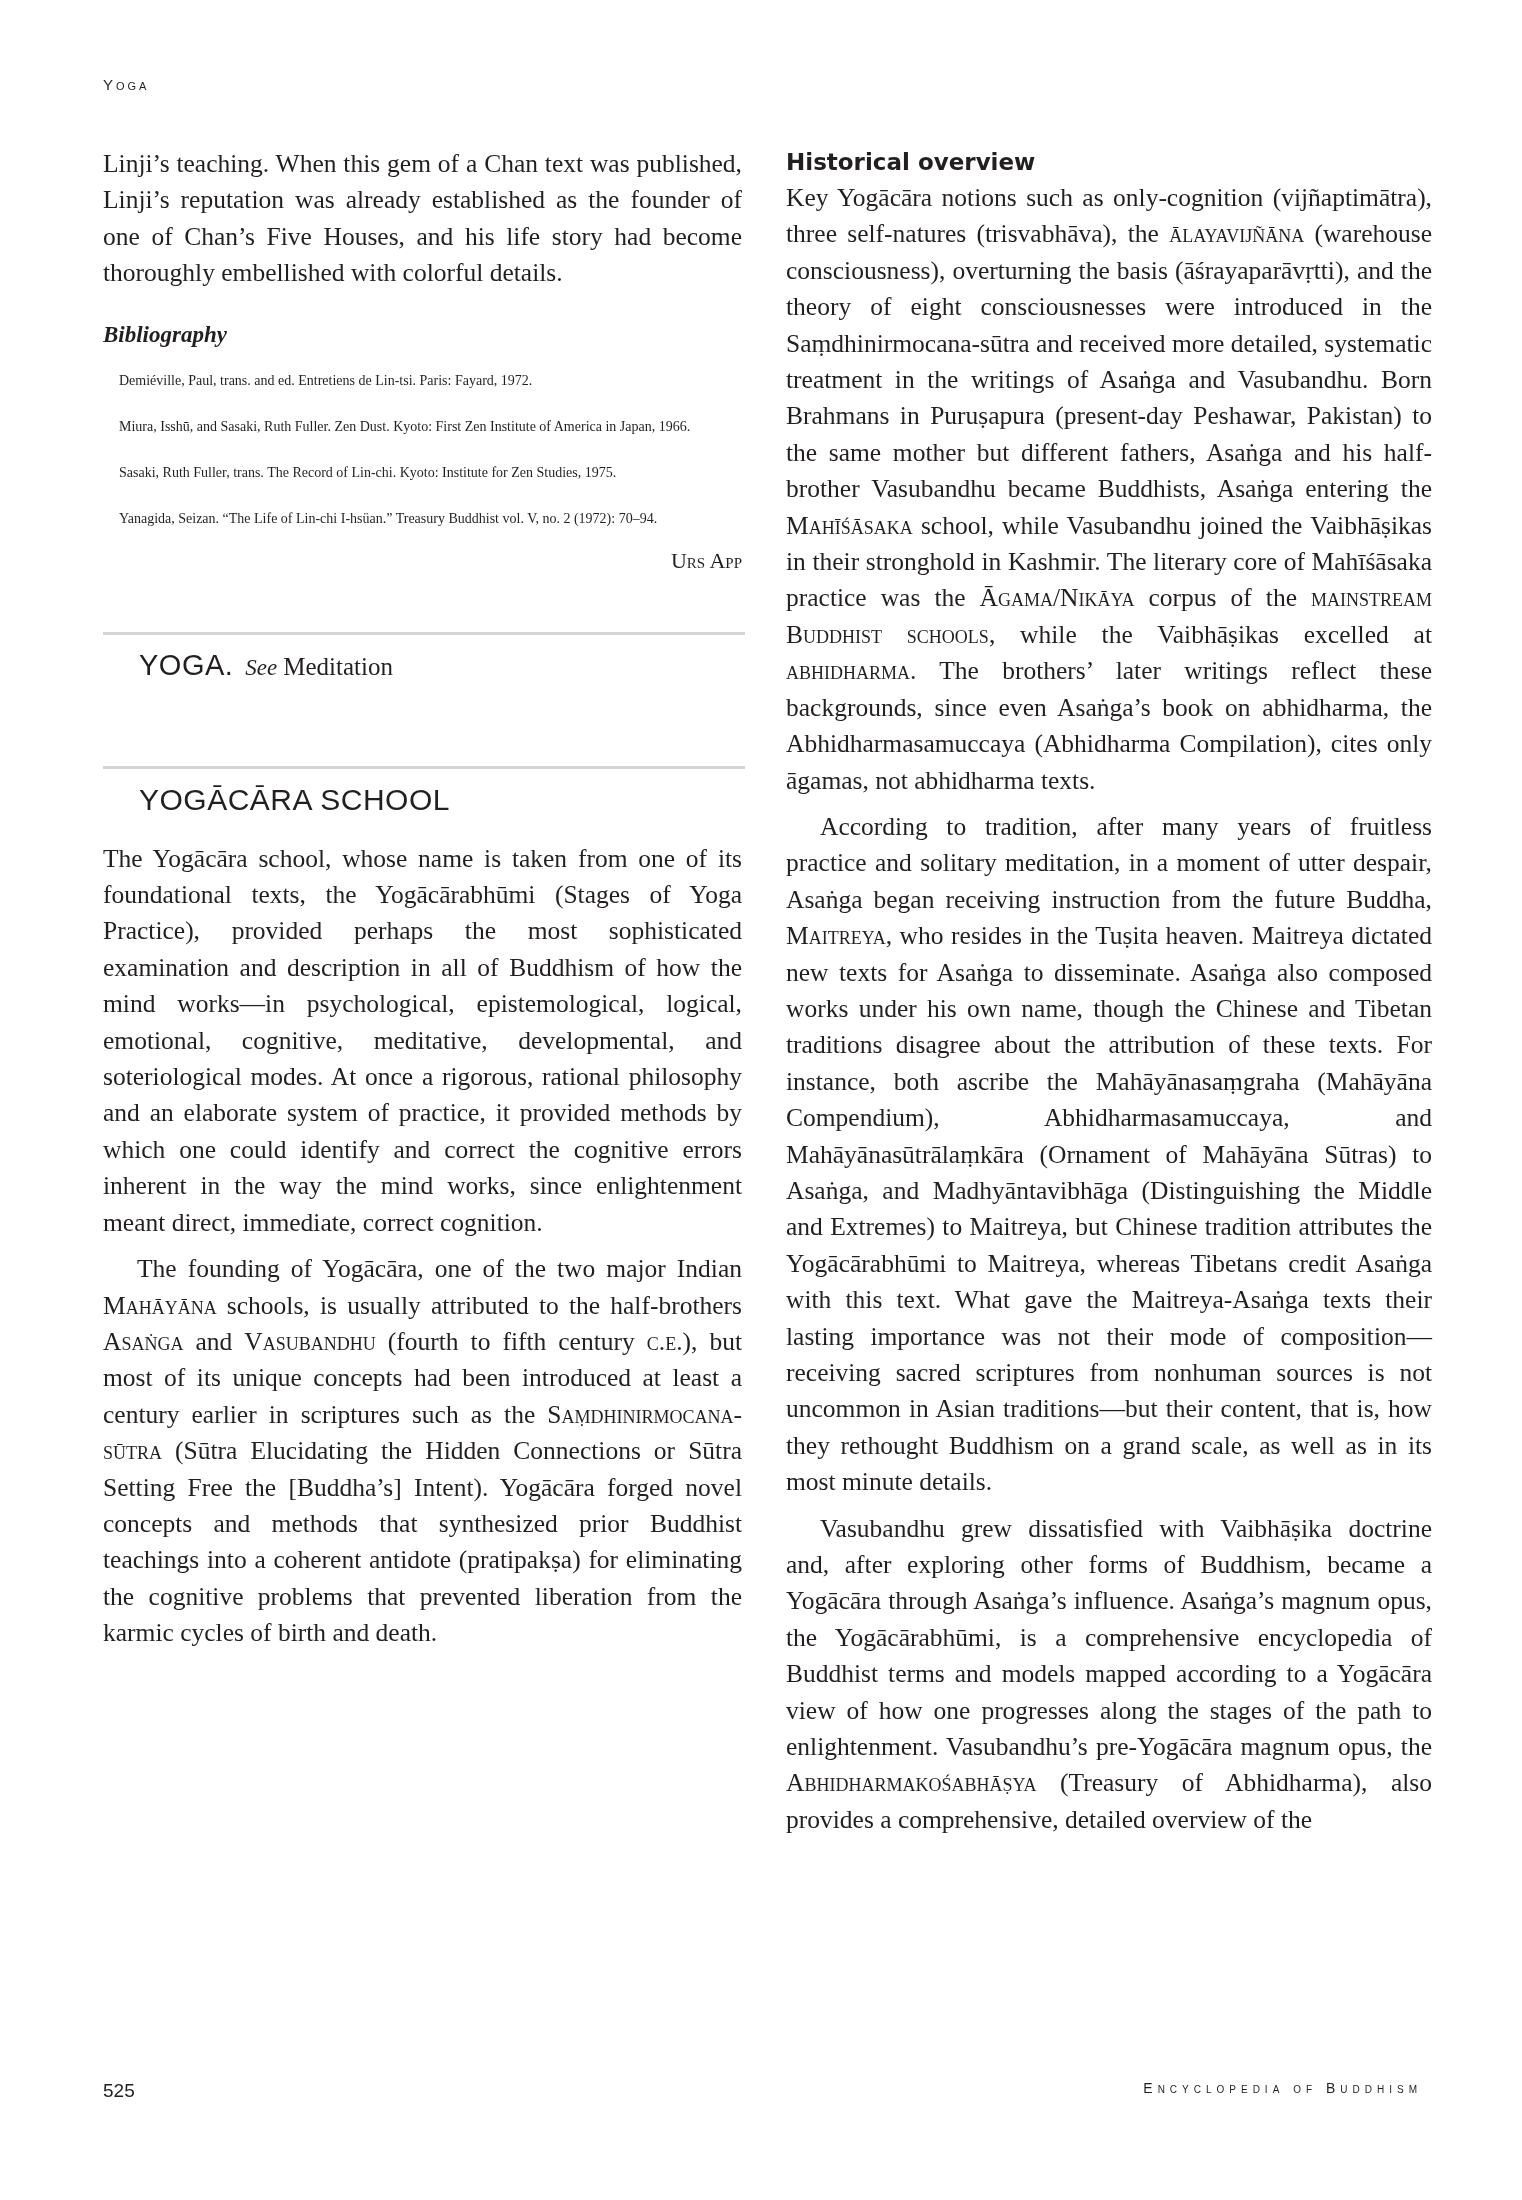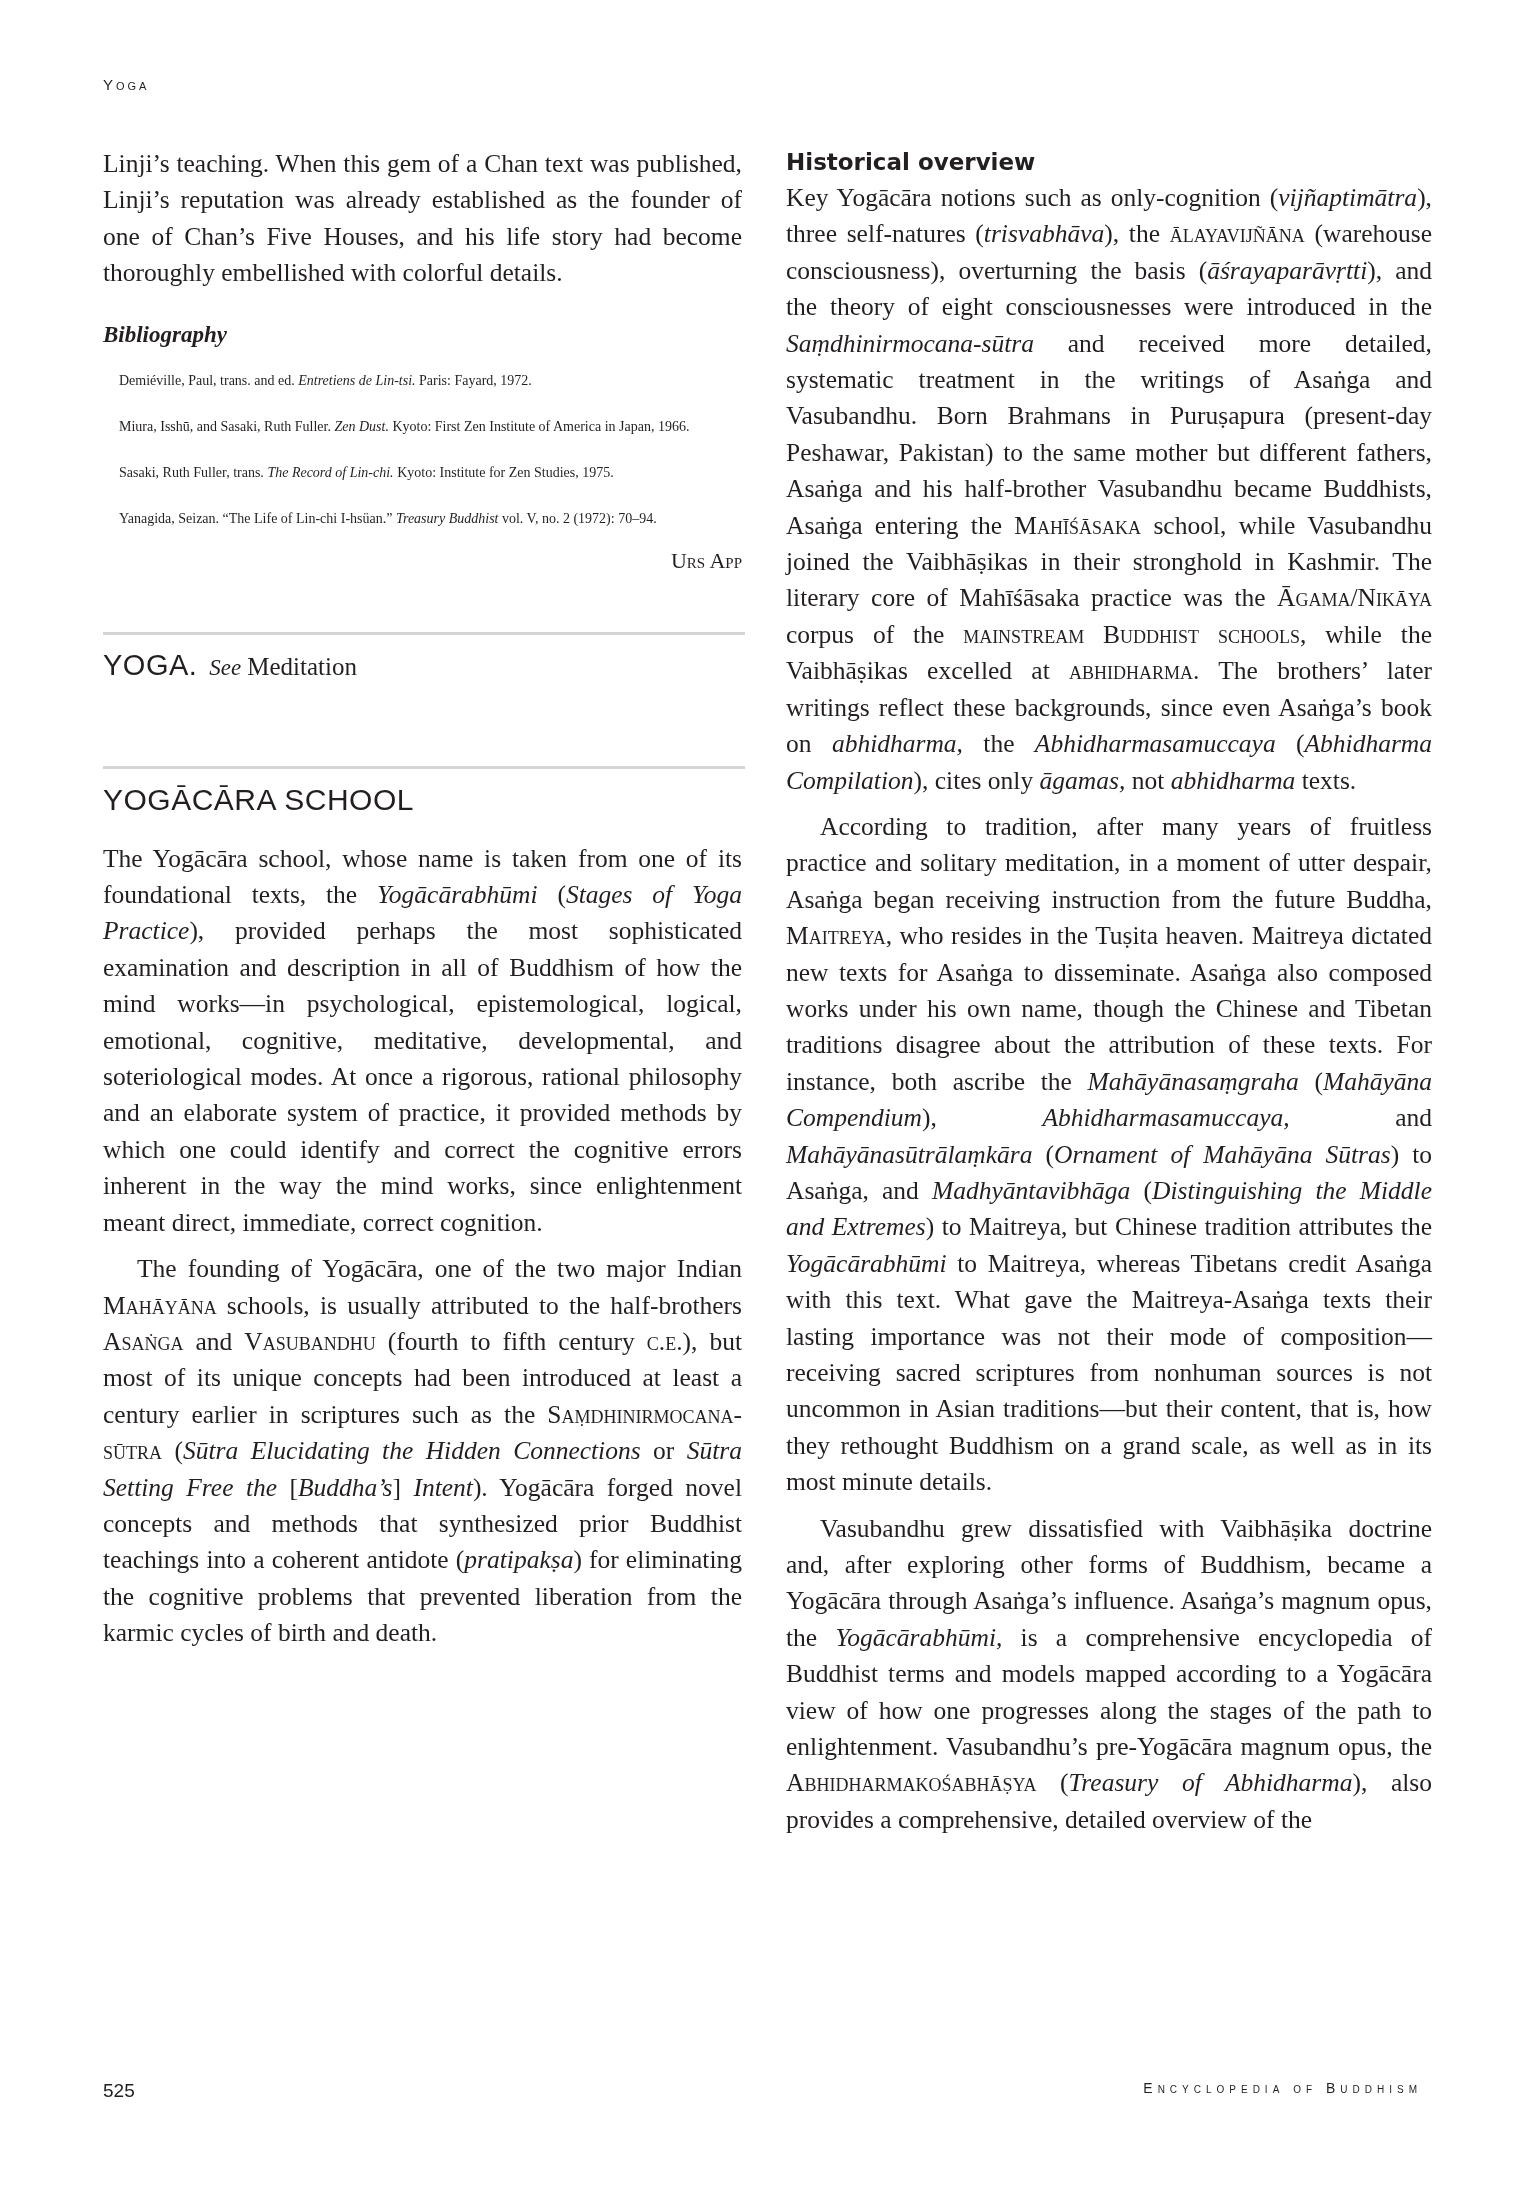--- a/index.html
+++ b/index.html
@@ -6,28 +6,28 @@
   body { width: 1522px; height: 2200px; position: relative; overflow: hidden; color: #231f20;
          font-family: "Liberation Serif", "DejaVu Serif", serif; }
   .running-head { position: absolute; left: 103px; top: 76px; font-family: "Liberation Sans", sans-serif;
                   font-size: 15px; letter-spacing: 3px; font-variant: small-caps; }
   .col { position: absolute; top: 146px; }
   .col-left { left: 103px; width: 639px; }
   .col-right { left: 786px; width: 646px; top: 146px; }
   p.body { margin: 0; font-size: 25.5px; line-height: 36.4px; text-align: justify; hyphens: manual; }
   p.body.indent { text-indent: 34px; }
   p.gap { margin-top: 10px; }
-  .i { font-style: italic; }
+  .i { }
   .sc { font-variant: small-caps; }
   .bib-title { font-style: italic; font-weight: bold; font-size: 23px; margin: 30px 0 18px 0; }
   .bib-entry { font-size: 14px; line-height: 30px; padding-left: 37px; text-indent: -37px;
                text-align: justify; margin: 0 0 16px 16px; }
   .signature { text-align: right; font-size: 22px; font-variant: small-caps; margin-top: -2px; }
   .rule { height: 3px; background: #d4d4d4; width: 642px; }
-  .entry-head { font-family: "Liberation Sans", "DejaVu Sans", sans-serif; font-size: 29px; letter-spacing: 0.5px; }
+  .entry-head { font-family: "Liberation Sans", "DejaVu Sans", sans-serif; font-size: 29px; letter-spacing: 0.5px; margin-left: 36px; }
   .entry-head .see { font-family: "Liberation Serif", serif; font-style: italic; font-size: 23px; margin-left: 12px; letter-spacing: 0; }
   .entry-head .xref { font-family: "Liberation Serif", serif; font-size: 25px; margin-left: 6px; letter-spacing: 0; }
   .subhead { font-family: "DejaVu Sans", "Liberation Sans", sans-serif; font-weight: bold; font-size: 23px;
              margin: 0 0 2px 0; line-height: 32px; }
   .footer-page { position: absolute; left: 103px; top: 2080px; font-family: "Liberation Sans", sans-serif; font-size: 19px; }
   .footer-title { position: absolute; right: 100px; top: 2080px; font-family: "Liberation Sans", sans-serif;
                   font-size: 14px; letter-spacing: 5px; font-variant: small-caps; }
 </style>
 </head>
 <body>

